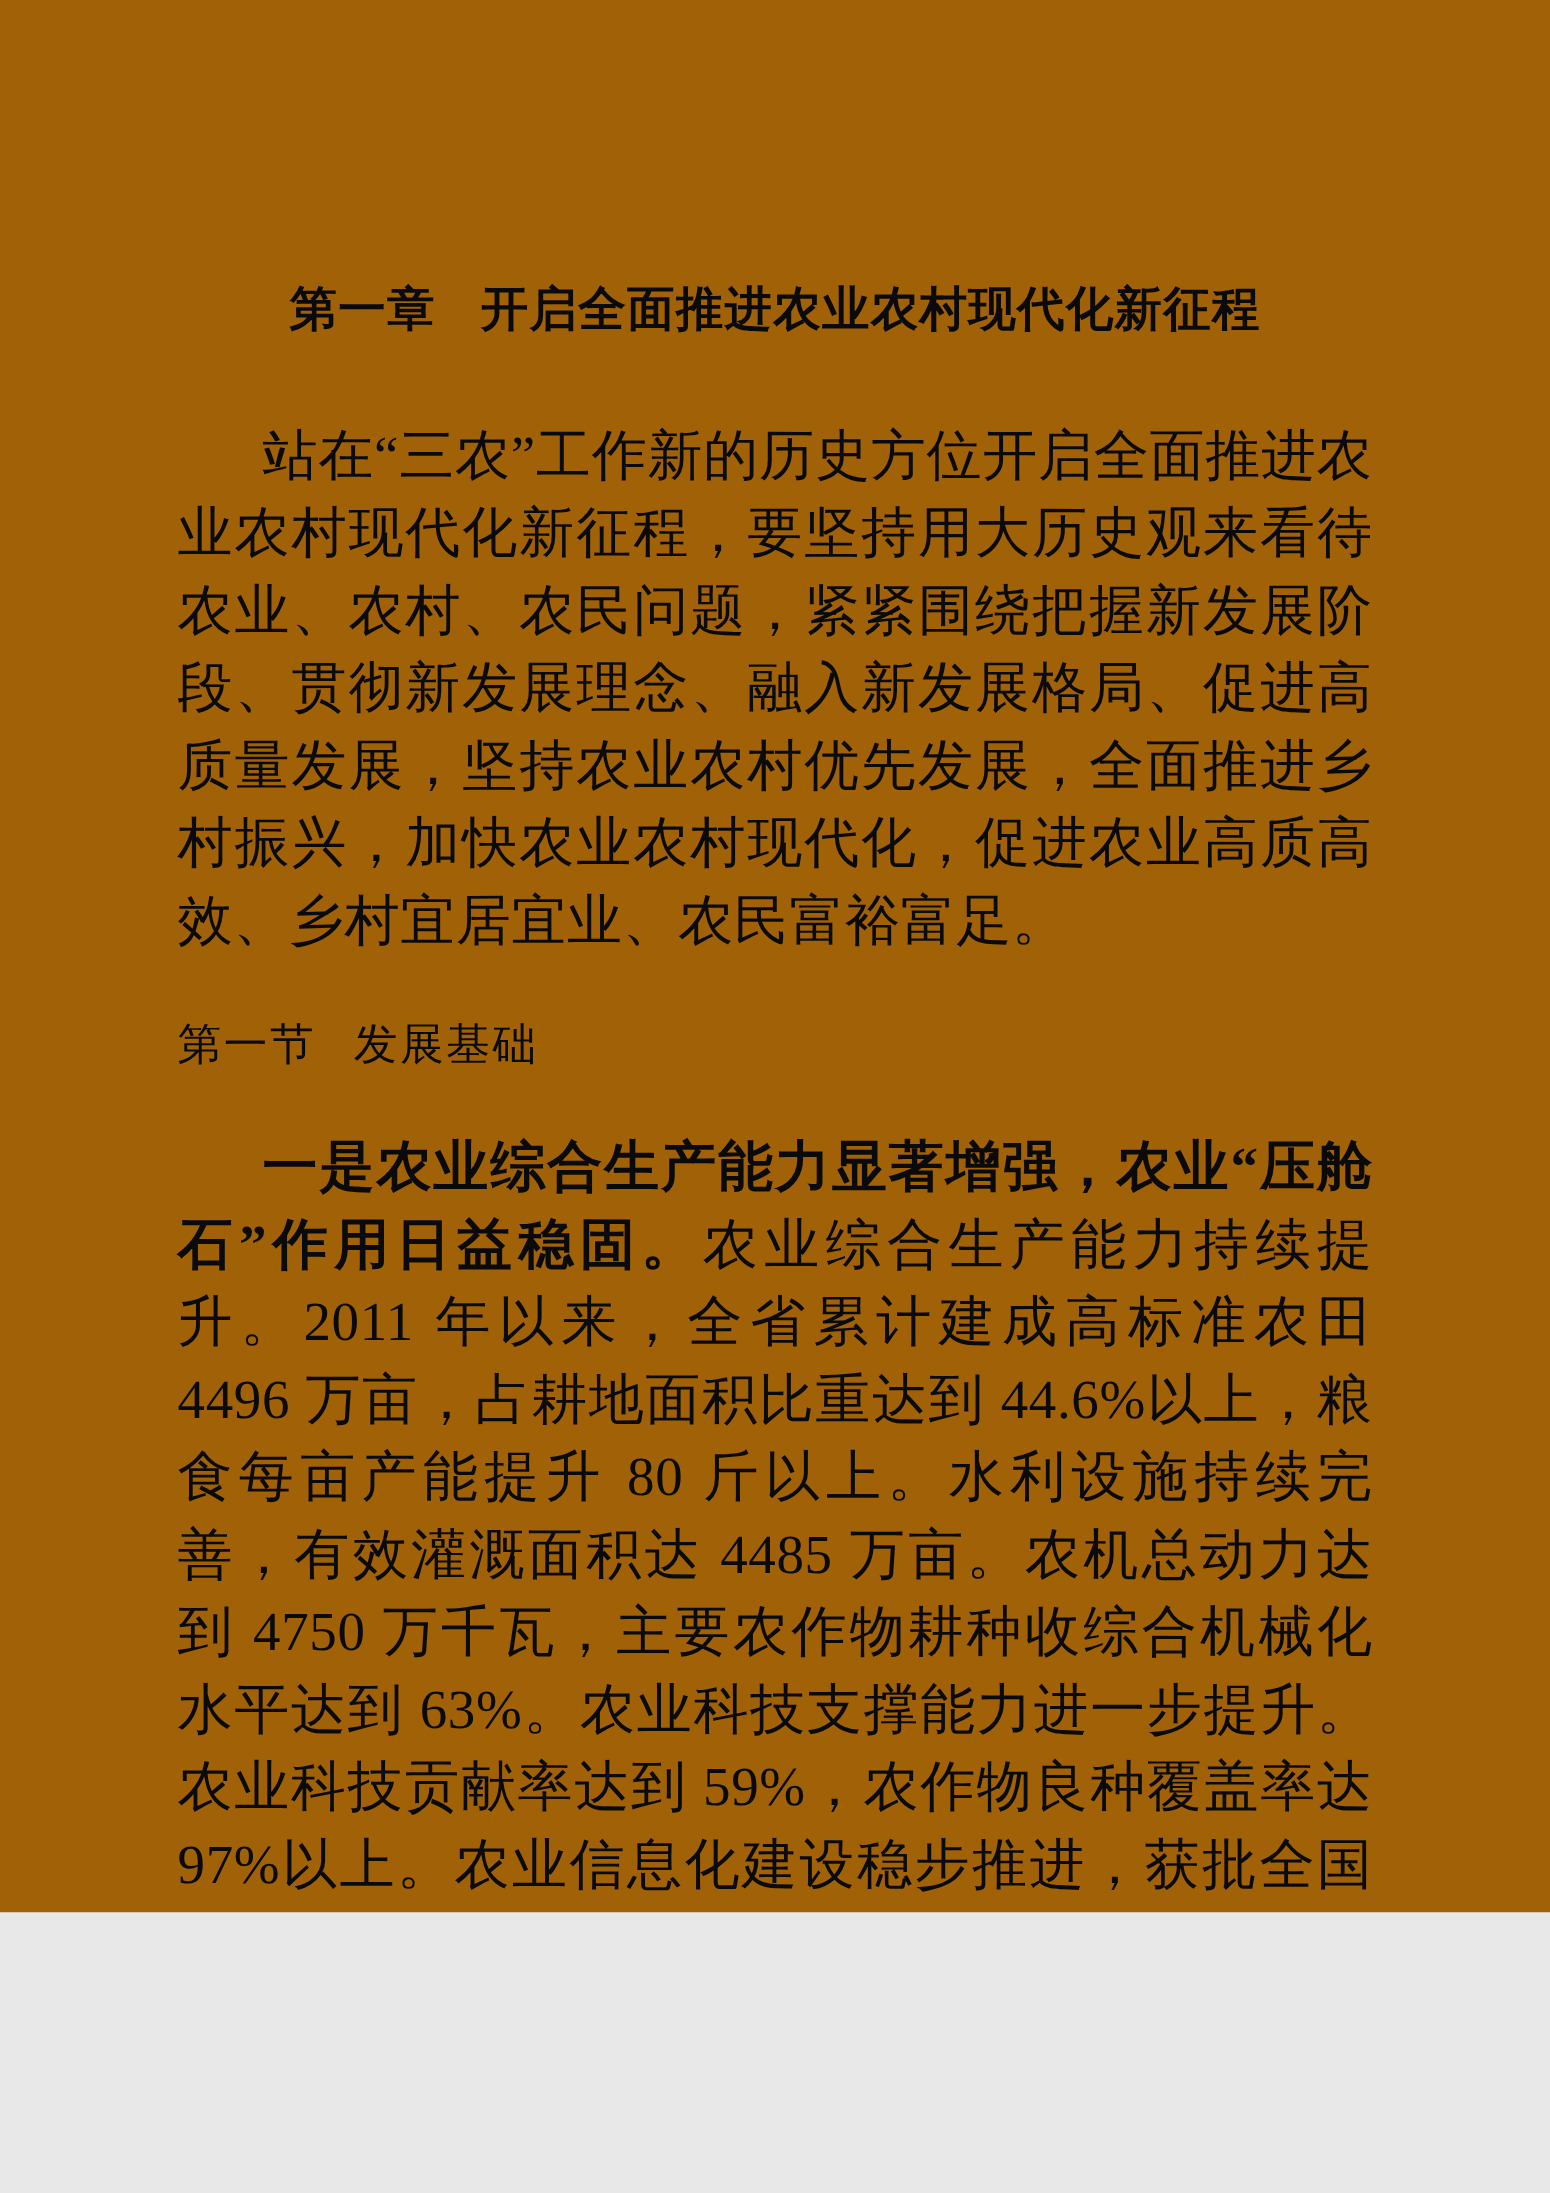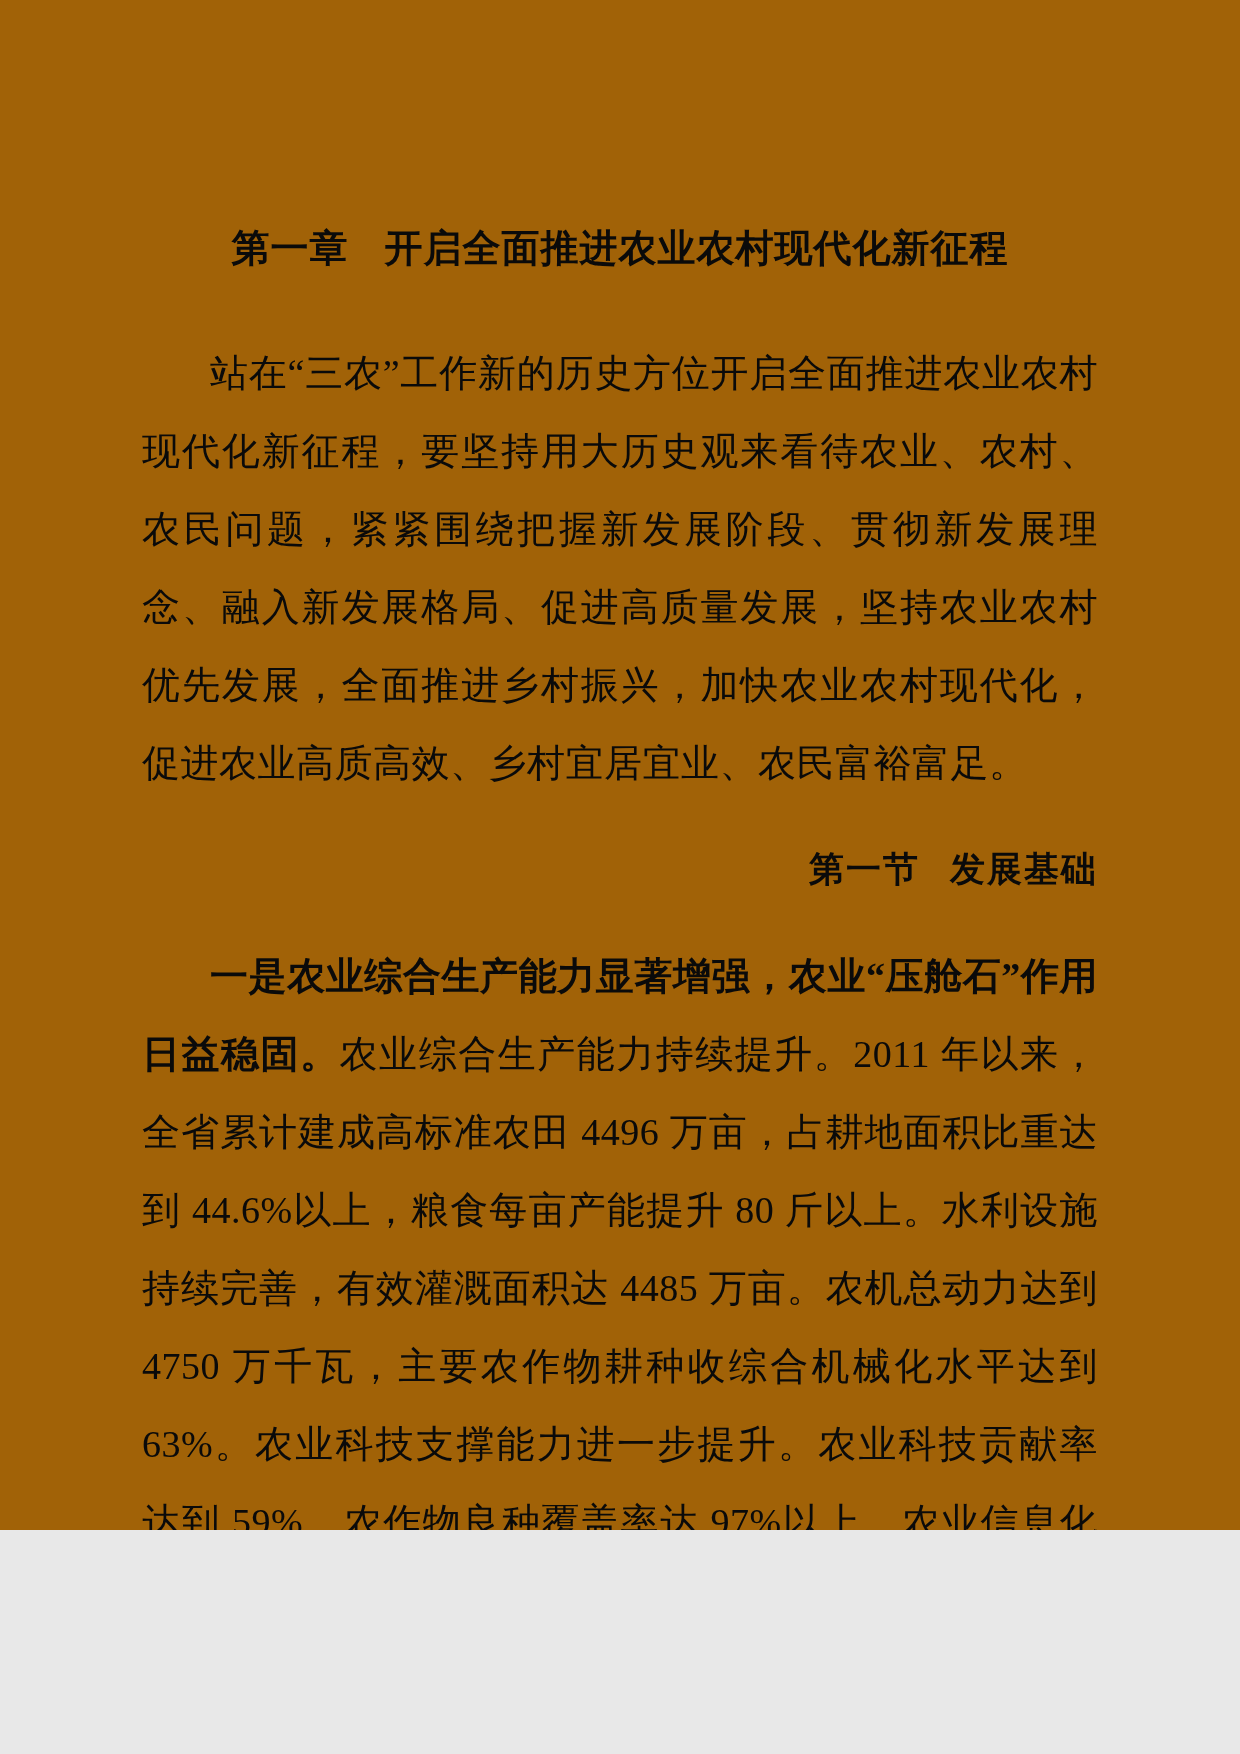--- a/index.html
+++ b/index.html
@@ -26,35 +26,35 @@
     font-size: 38px;
     line-height: 48px;
     text-align: center;
     letter-spacing: 1px;
     white-space: nowrap;
   }
   .title-gap { display: inline-block; width: 36px; }
   .small-gap { display: inline-block; width: 30px; }
   .body-para {
     margin: 0;
-    font-size: 38px;
-    line-height: 78px;
+    font-size: 44px;
+    line-height: 62px;
     text-align: justify;
     text-justify: inter-ideograph;
     text-indent: 68px;
     letter-spacing: 0.5px;
   }
   .first-para { margin-top: 62px; }
   .lead { font-weight: 700; }
   .section-title {
     margin: 37px 0 36px 0;
-    font-weight: 700;
+    font-weight: 400;
     font-size: 35px;
     line-height: 62px;
-    text-align: right;
+    text-align: left;
     letter-spacing: 2px;
   }
   .page-number {
     position: absolute;
     top: 1586px;
     right: 150px;
     font-size: 28px;
     letter-spacing: 3px;
     color: #111;
   }

